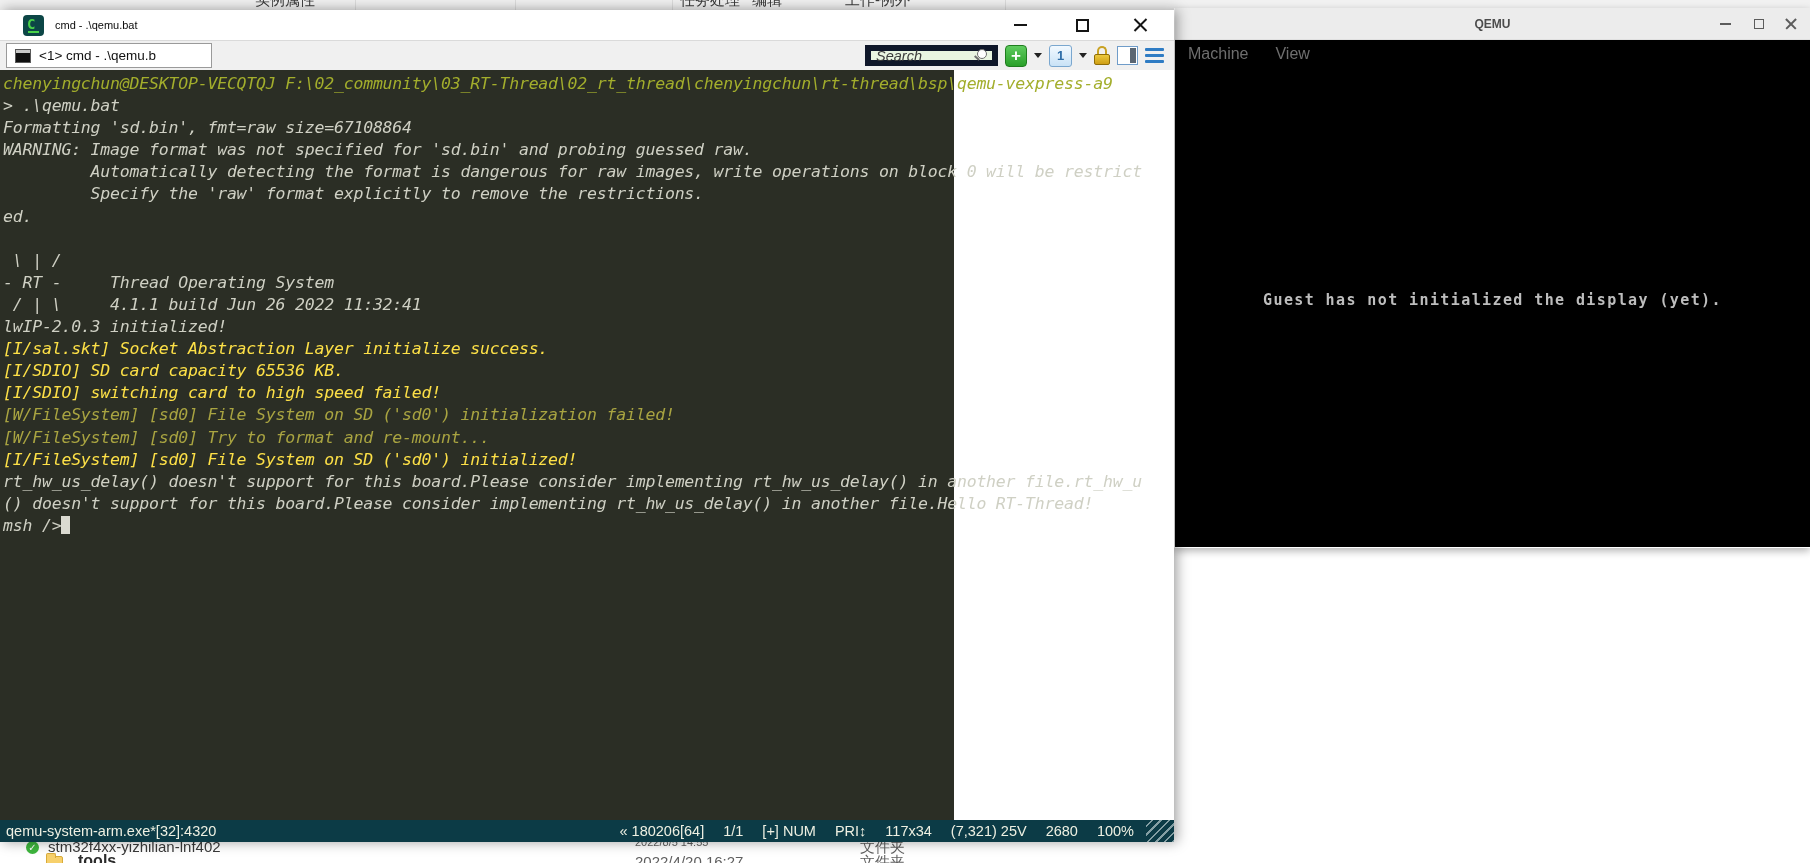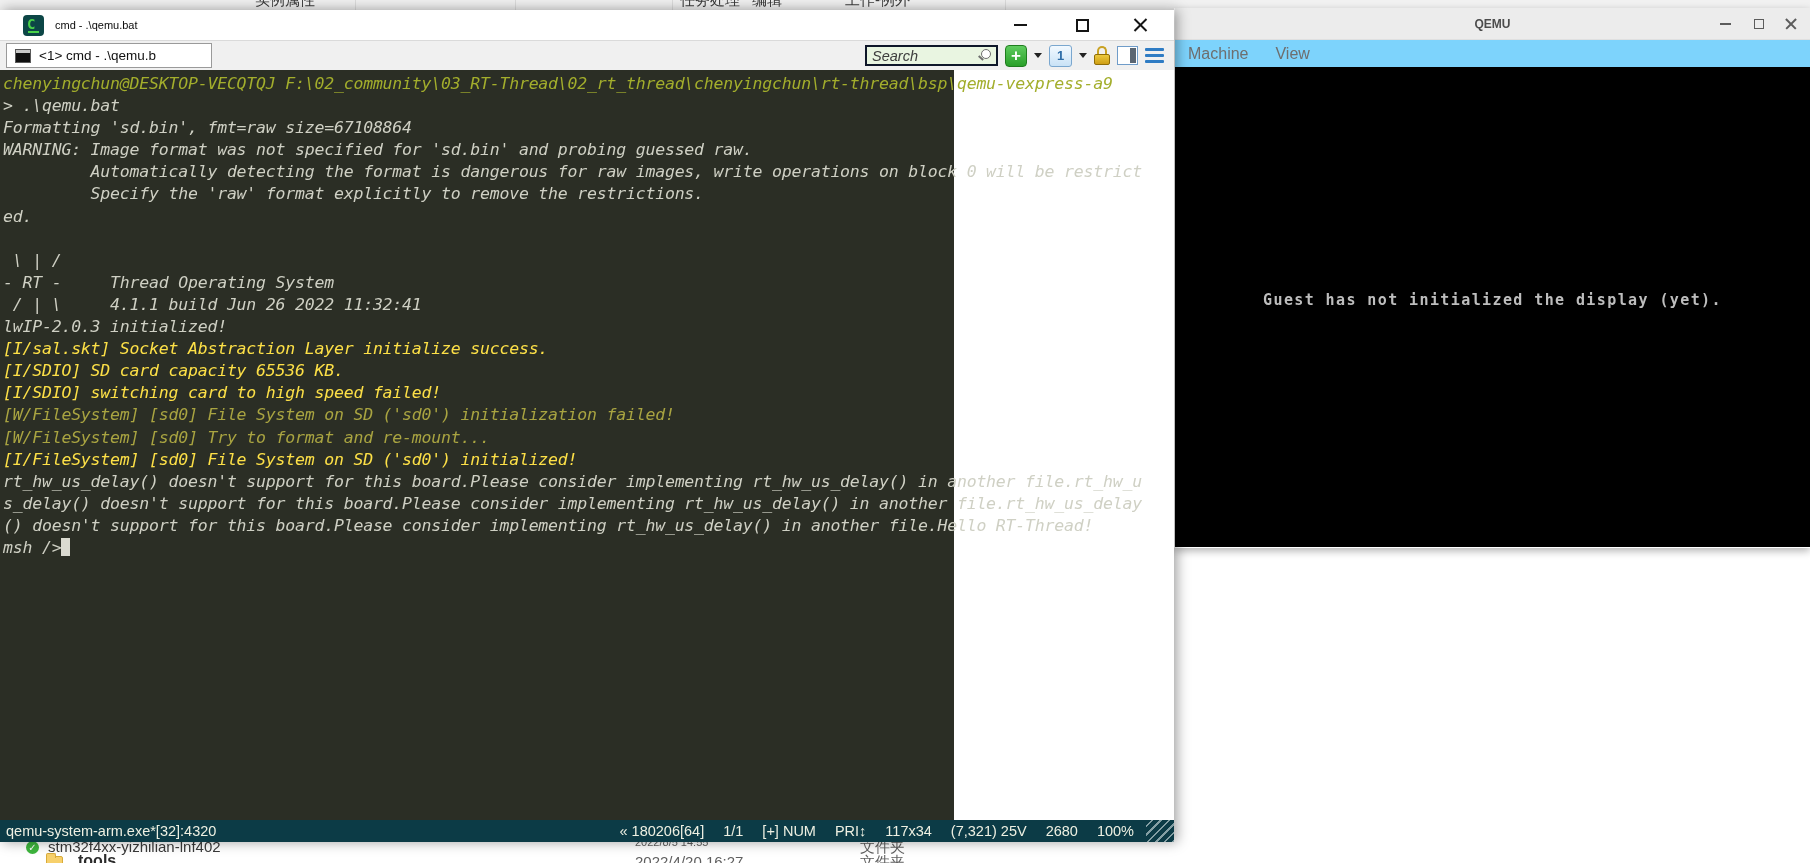--- a/index.html
+++ b/index.html
@@ -48,21 +48,21 @@
 
   .tabbar { position:relative; height:30px; background:#f0f0f0; border-top:1px solid #dadada;
             display:flex; align-items:center; }
   .tab { margin-left:6px; width:206px; height:25px; background:#fff; border:1px solid #9a9a9a;
          display:flex; align-items:center; gap:8px; padding:0 8px; }
   .tab-icon { width:16px; height:14px; background:#101010; border:1px solid #5a5a5a; position:relative; flex:0 0 auto; }
   .tab-icon::before { content:""; position:absolute; left:0; top:0; width:100%; height:3px; background:#c8c8c8; }
   .tab-label { font-size:13.5px; color:#111; white-space:nowrap; overflow:hidden; }
 
   .toolbar { margin-left:auto; display:flex; align-items:center; gap:7px; padding-right:10px; }
-  .searchbox { width:133px; height:21px; border:2px solid #0f172a; background:#e9f5e1;
+  .searchbox { width:133px; height:21px; border:6px solid #0f172a; background:#e9f5e1;
                display:flex; align-items:center; padding:0 5px; }
   .search-ph { font-style:italic; font-size:14.5px; color:#3d3d3d; }
   .mag { margin-left:auto; position:relative; width:13px; height:13px; }
   .mag::before { content:""; position:absolute; left:3px; top:0; width:8px; height:8px; border:1.6px solid #6f6f6f;
                  border-radius:50%; background:#fff; }
   .mag::after { content:""; position:absolute; left:0px; top:8px; width:6px; height:1.8px; background:#6f6f6f; transform:rotate(42deg); }
   .btn-plus { width:22px; height:22px; border:1px solid #1f7d1f; border-radius:4px;
               background:linear-gradient(#5ecb5e,#2aa02a); color:#fff; font-weight:bold; font-size:17px;
               line-height:19px; text-align:center; }
   .caret-down { width:0; height:0; border-left:4.5px solid transparent; border-right:4.5px solid transparent;
@@ -102,21 +102,21 @@
           border-left:1px solid #fdfdfd; box-shadow:0 3px 8px rgba(0,0,0,.3); }
   .qemu-title { position:relative; height:32px; background:#ececec; border-bottom:1px solid #e0e0e0;
                 display:flex; align-items:center; justify-content:center; }
   .qemu-title-text { font-size:12px; font-weight:bold; color:#4c4c4c; }
   .qwinbtn { position:absolute; top:0; width:34px; height:32px; display:flex; align-items:center; justify-content:center; }
   .qb-min { width:11px; height:1.6px; background:#5c5c5c; }
   .qb-max { width:10px; height:10px; border:1.6px solid #5c5c5c; }
   .qb-close { position:relative; width:12px; height:12px; }
   .qb-close::before, .qb-close::after { content:""; position:absolute; left:-1px; top:5px; width:14px; height:1.6px; background:#5c5c5c; }
   .qb-close::before { transform:rotate(45deg); } .qb-close::after { transform:rotate(-45deg); }
-  .qemu-menubar { height:27px; background:#7dd3fc; display:flex; align-items:center; gap:27px;
+  .qemu-menubar { height:27px; background:#000000; display:flex; align-items:center; gap:27px;
                   padding-left:13px; }
   .qemu-menu-item { font-size:16px; color:#6e6e6e; }
   .qemu-display { position:relative; height:480px; background:#000; }
   .qemu-msg { position:absolute; left:0; top:224px; width:100%; text-align:center; color:#bdbdbd;
               font-family:"DejaVu Sans Mono",monospace; font-weight:bold; font-size:15px; letter-spacing:1.4px; }
 </style>
 </head>
 <body>
 
 <div id="stage">
@@ -223,21 +223,20 @@
         <div class="tline c-default">- RT -     Thread Operating System</div>
         <div class="tline c-default"> / | \     4.1.1 build Jun 26 2022 11:32:41</div>
         <div class="tline c-default">lwIP-2.0.3 initialized!</div>
         <div class="tline c-info">[I/sal.skt] Socket Abstraction Layer initialize success.</div>
         <div class="tline c-info">[I/SDIO] SD card capacity 65536 KB.</div>
         <div class="tline c-info">[I/SDIO] switching card to high speed failed!</div>
         <div class="tline c-warn">[W/FileSystem] [sd0] File System on SD ('sd0') initialization failed!</div>
         <div class="tline c-warn">[W/FileSystem] [sd0] Try to format and re-mount...</div>
         <div class="tline c-info">[I/FileSystem] [sd0] File System on SD ('sd0') initialized!</div>
         <div class="tline c-default">rt_hw_us_delay() doesn't support for this board.Please consider implementing rt_hw_us_delay() in another file.rt_hw_u</div>
-        <div class="tline c-default">s_delay() doesn't support for this board.Please consider implementing rt_hw_us_delay() in another file.rt_hw_us_delay</div>
         <div class="tline c-default">() doesn't support for this board.Please consider implementing rt_hw_us_delay() in another file.Hello RT-Thread!</div>
         <div class="tline c-default">msh /&gt;<span class="cursor-block"></span></div>
       </div>
 
     <div class="statusbar">
       <span class="sb-left">qemu-system-arm.exe*[32]:4320</span>
       <span class="sb-right" id="sb-right">
           <span>« 180206[64]</span>
           <span>1/1</span>
           <span>[+] NUM</span>

